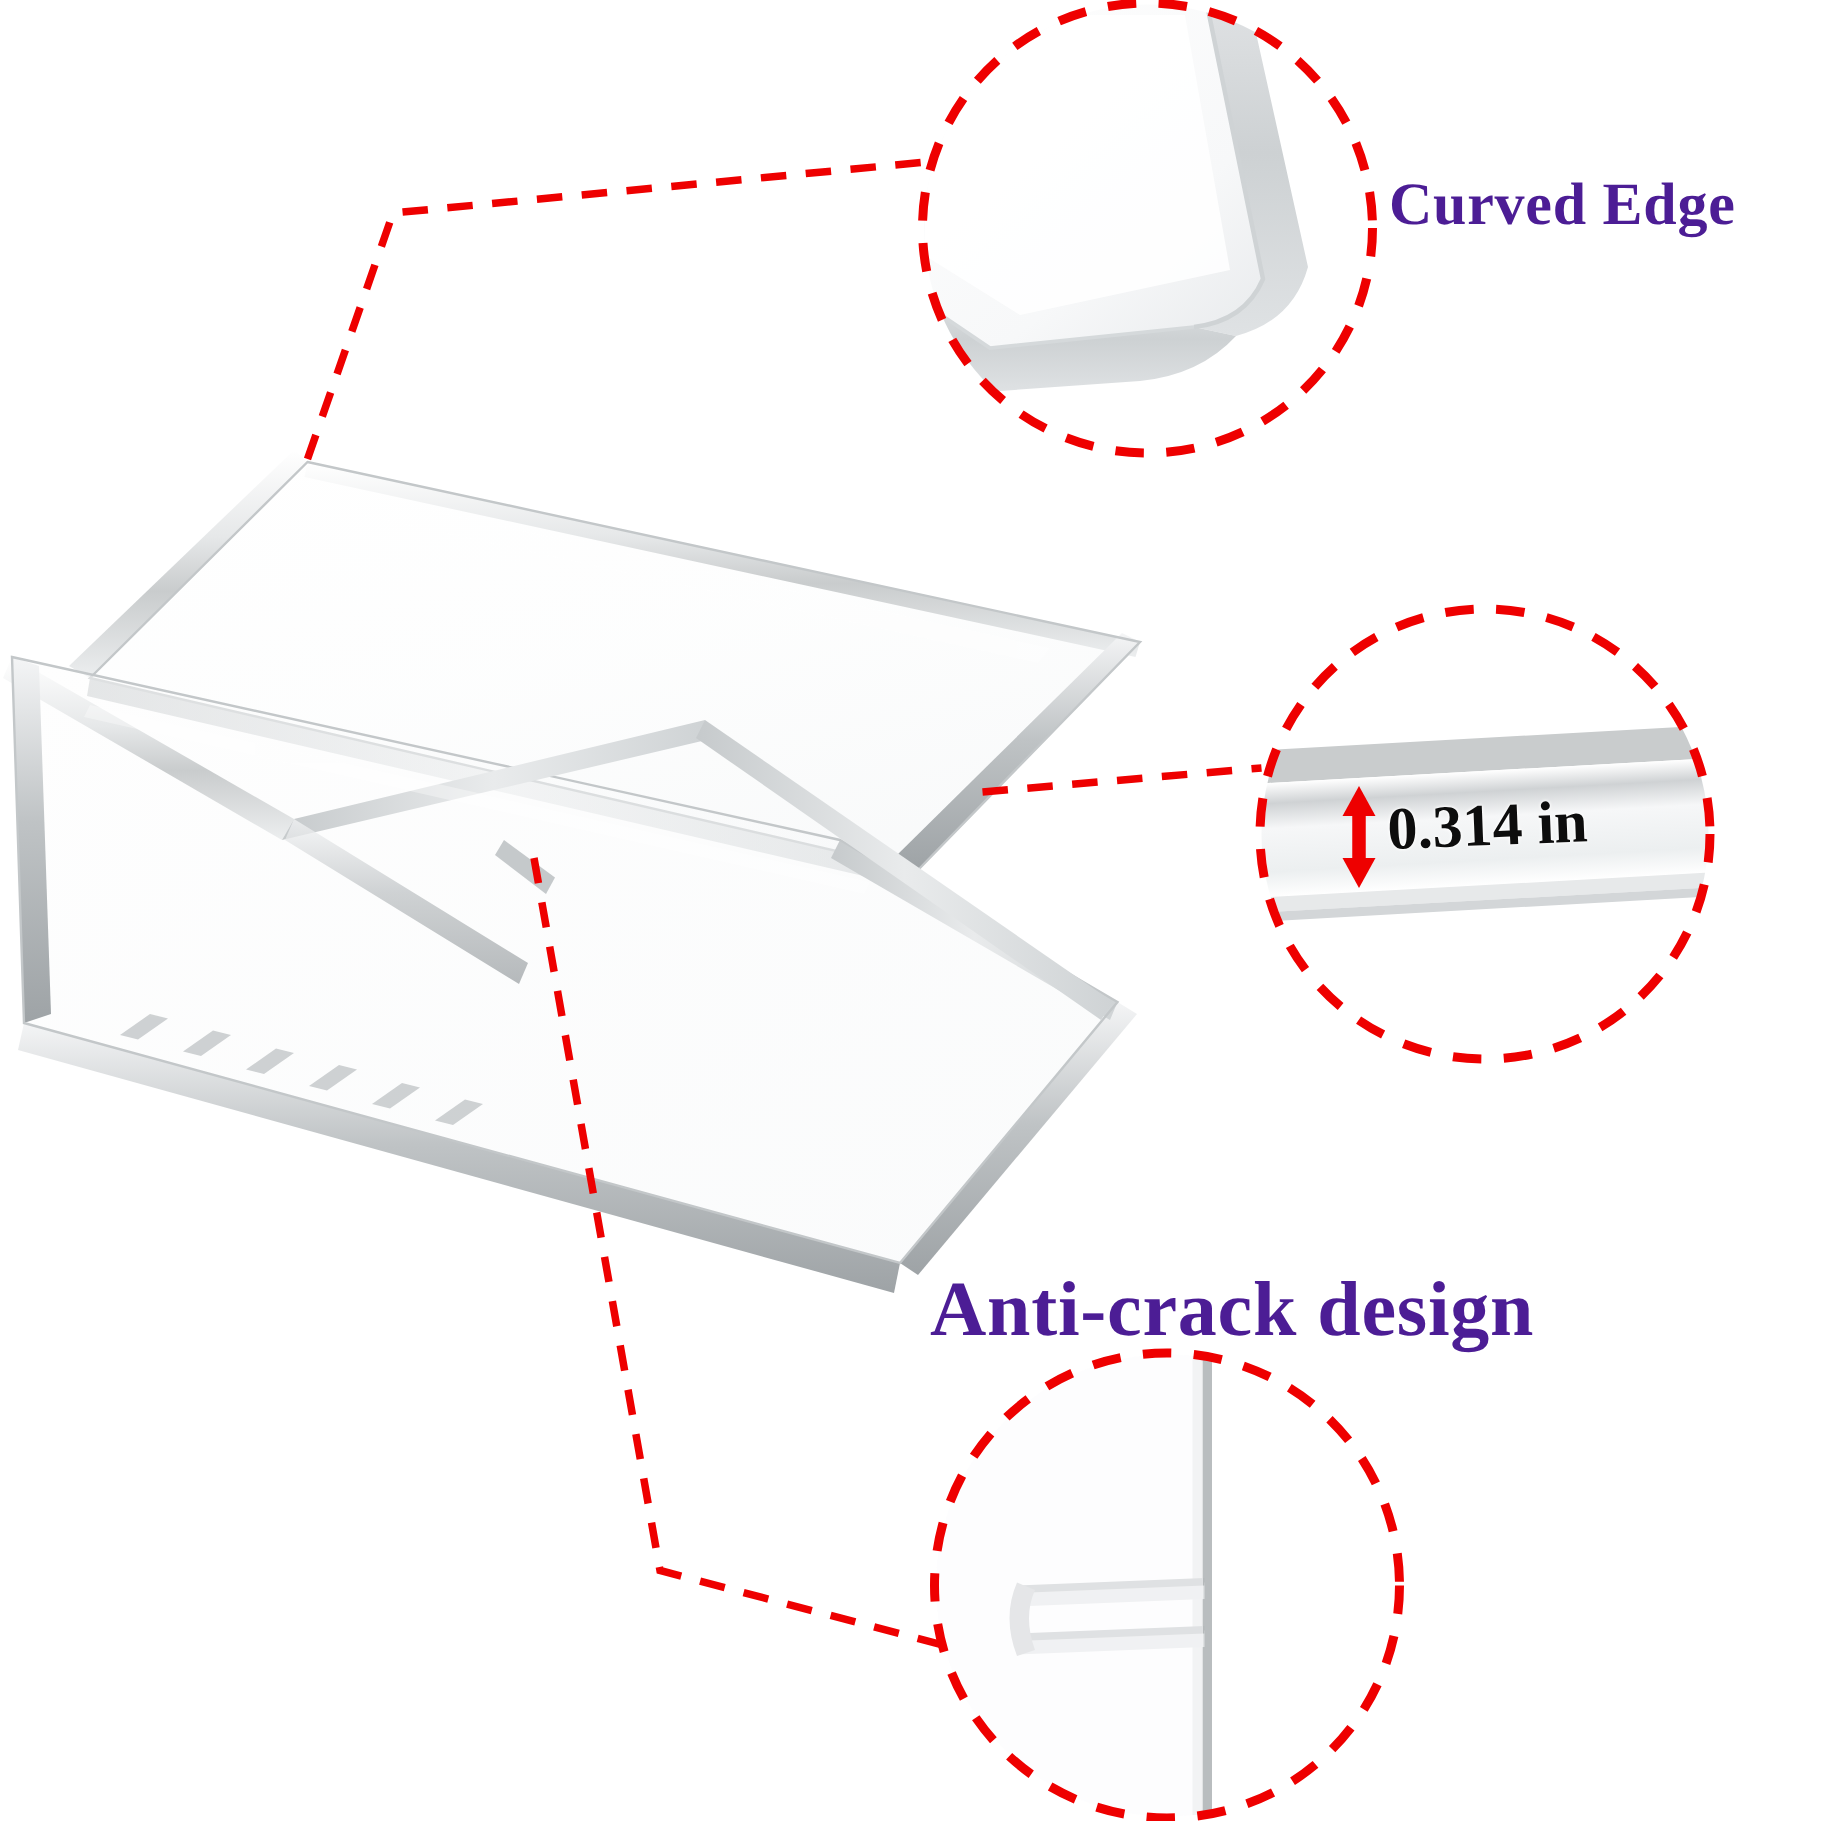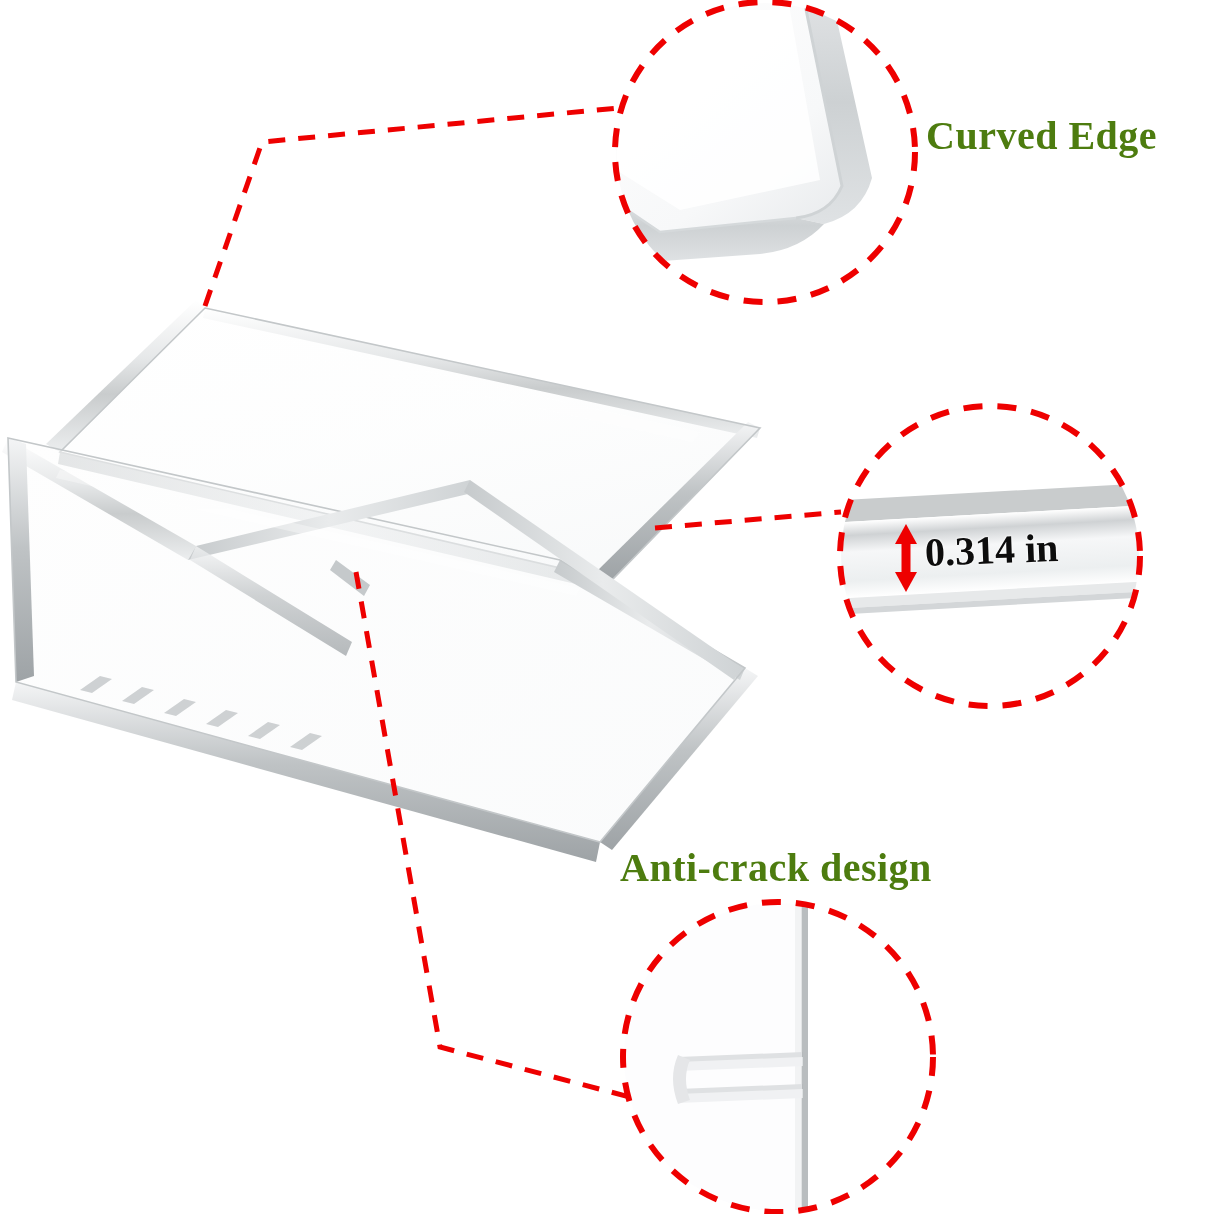--- a/index.html
+++ b/index.html
@@ -17,31 +17,31 @@
     font-family: "Liberation Serif", "DejaVu Serif", serif;
   }
   #artboard {
     position: absolute;
     inset: 0;
     width: 1214px;
     height: 1214px;
   }
   .callout-label {
     position: absolute;
-    color: #4d7c0f;
+    color: #4c1d95;
     font-family: "Liberation Serif", "DejaVu Serif", serif;
     font-weight: bold;
     white-space: nowrap;
     letter-spacing: 0.5px;
     line-height: 1;
     user-select: none;
   }
   #label-curved-edge { left: 926px; top: 116px; font-size: 40px; }
   #label-ultra-thick { left: 872px; top: 348px; font-size: 40px; }
-  #label-anti-crack  { left: 620px; top: 848px; font-size: 40px; }
+  #label-anti-crack  { left: 620px; top: 848px; font-size: 52px; }
 
   #label-thickness {
     position: absolute;
     left: 925px;
     top: 529px;
     font-size: 40px;
     font-weight: bold;
     color: #0d0d0d;
     font-family: "Liberation Serif", "DejaVu Serif", serif;
     white-space: nowrap;

